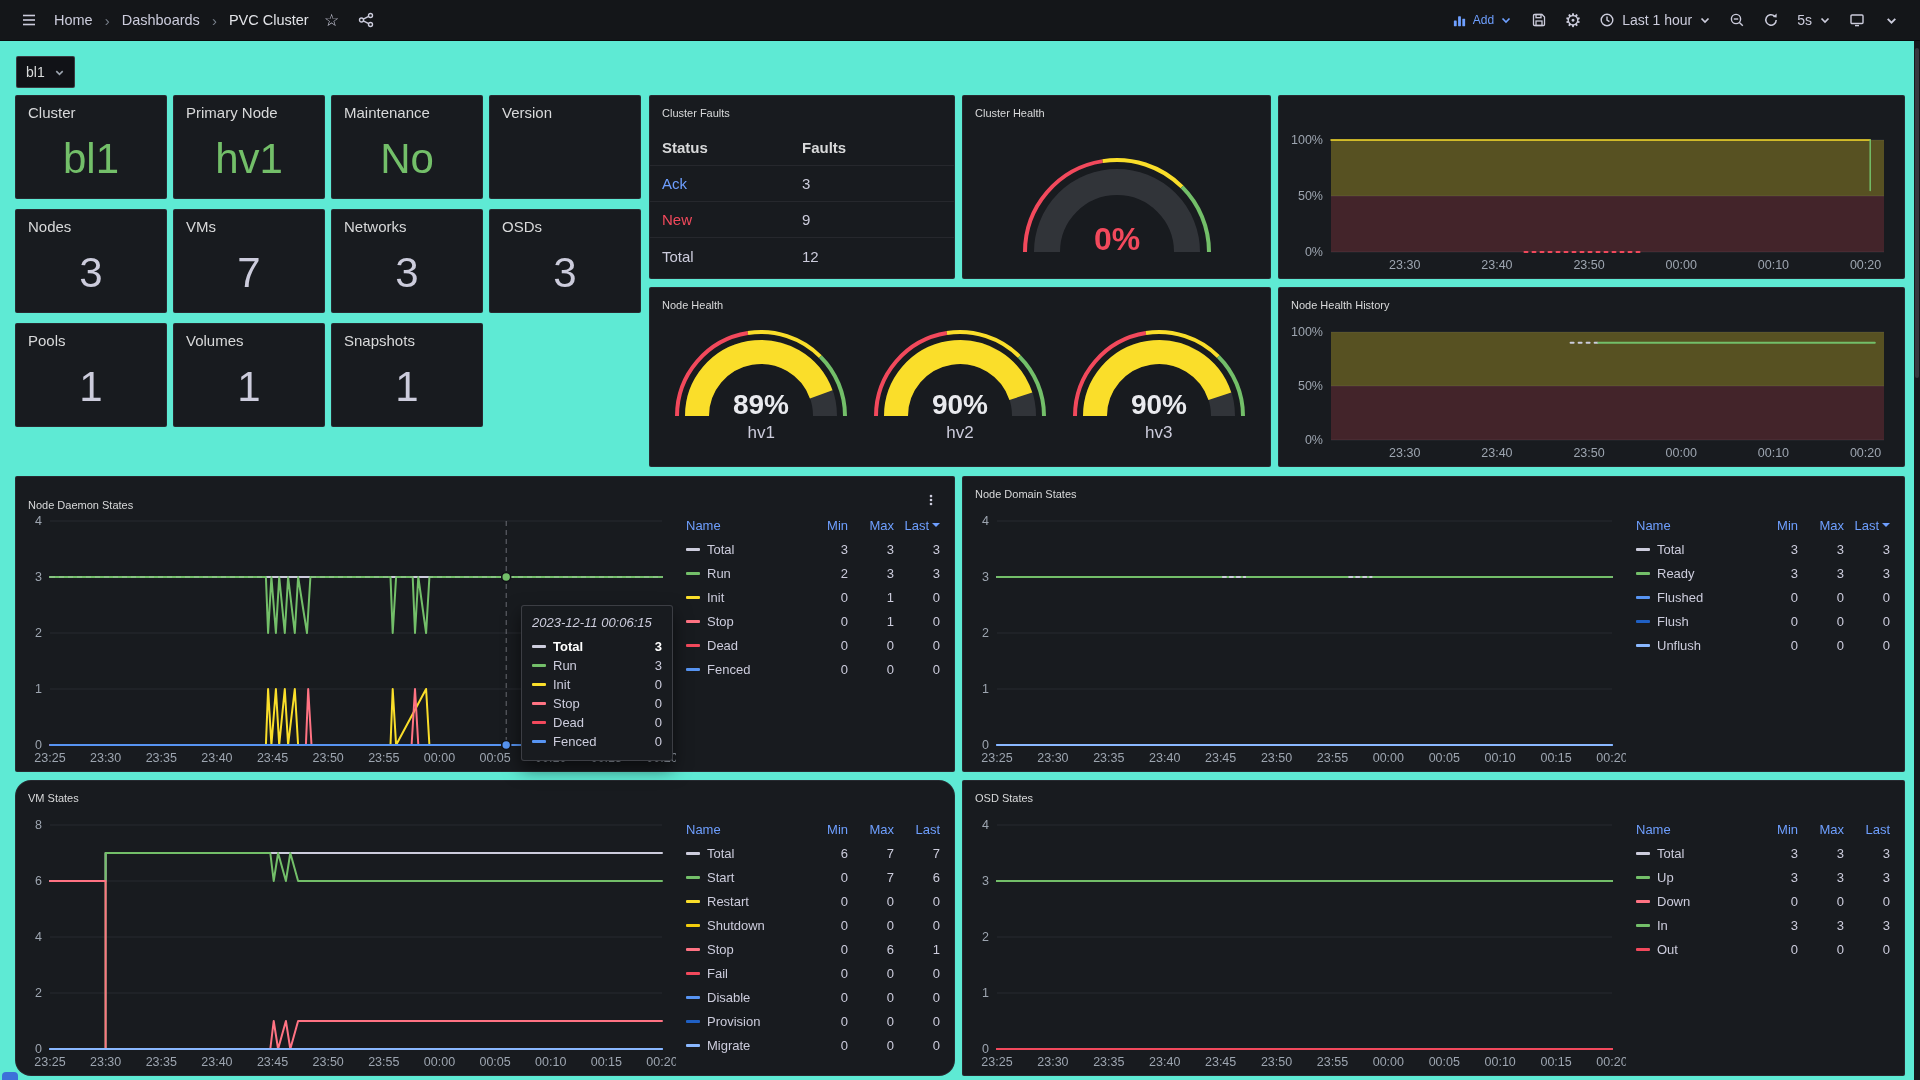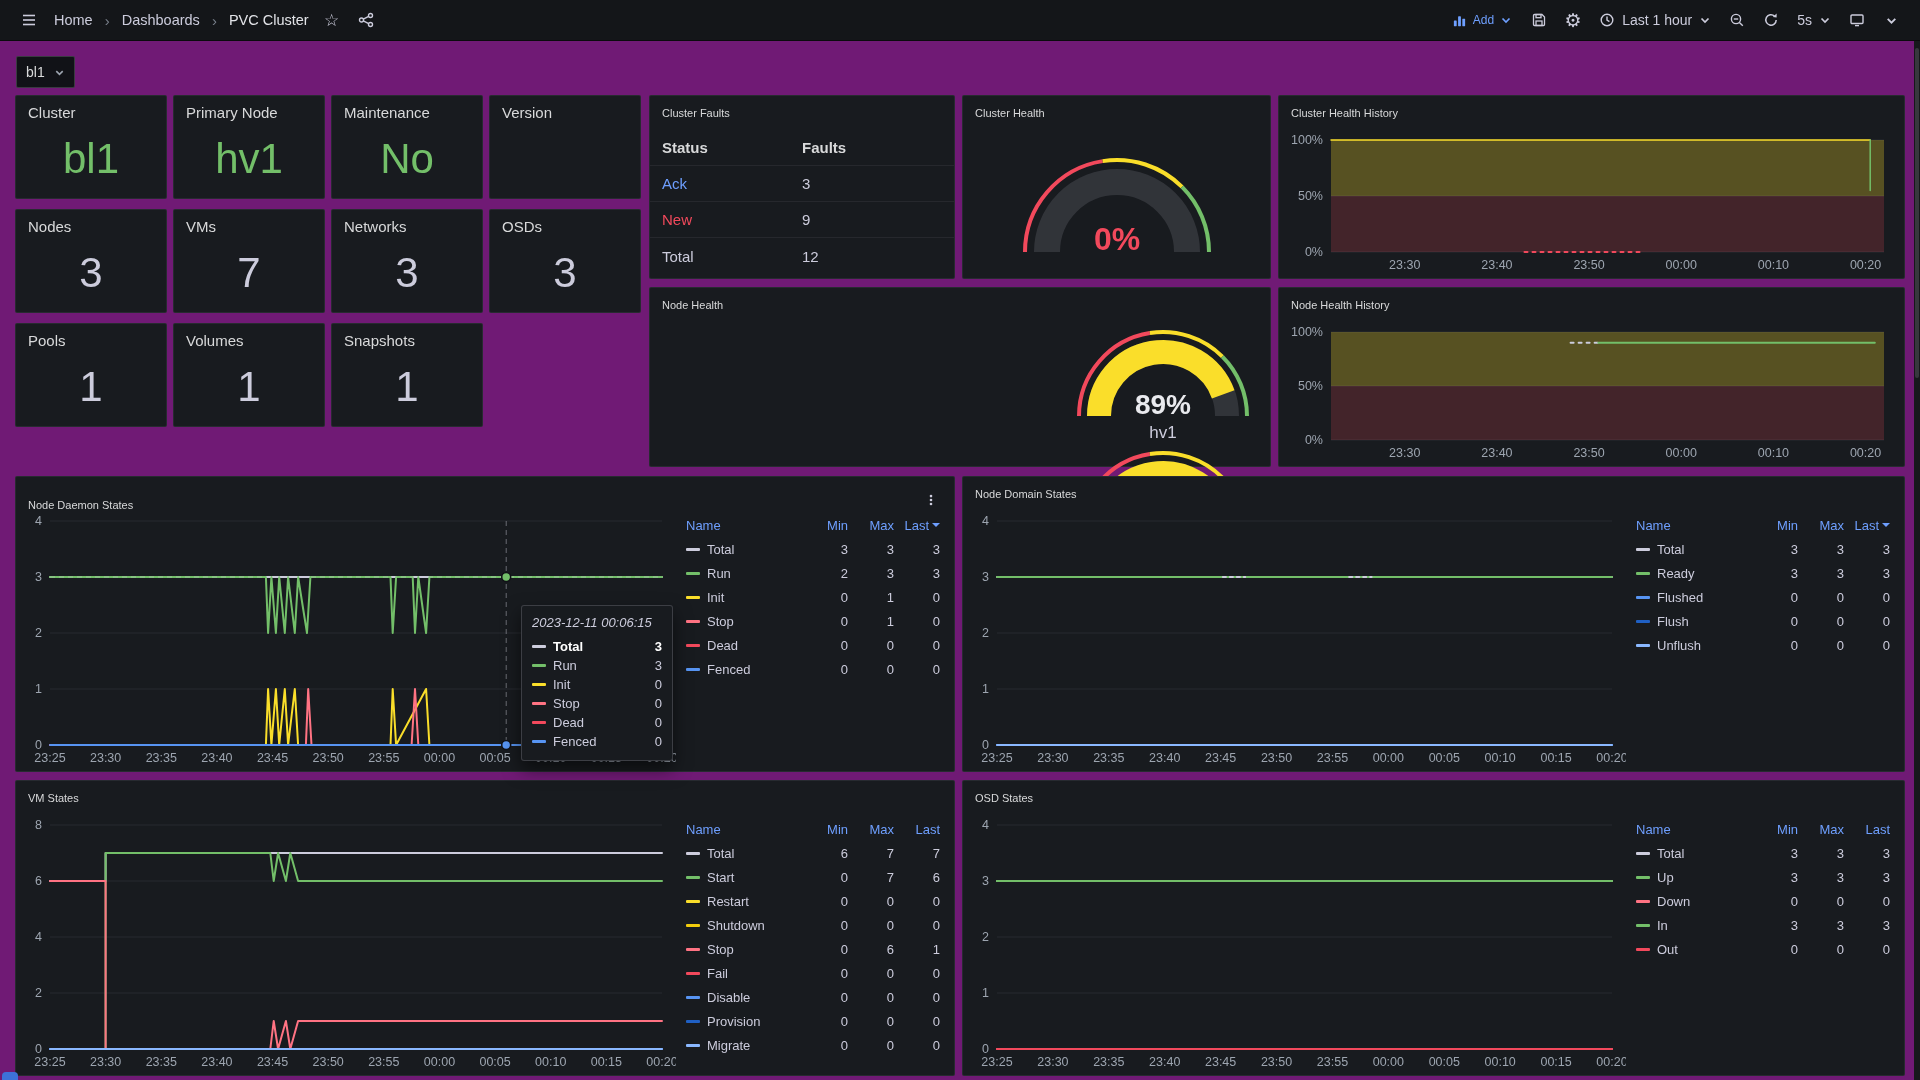--- a/index.html
+++ b/index.html
@@ -20,21 +20,21 @@
   .bc-item { font-size:14.5px; color:#ccccdc; text-decoration:none; cursor:pointer; }
   .bc-current { color:#e3e4e8; }
   .bc-sep { color:#787f8a; font-size:15px; }
   .star-glyph { font-size:17px; line-height:1; color:#ccccdc; }
   .gear-glyph { font-size:19px; line-height:1; color:#ccccdc; }
   .nav-spacer { flex:1; }
   .add-btn { display:flex; align-items:center; gap:6px; color:#6e9fff; font-size:12px; font-weight:500;
     height:30px; padding:0 8px;text-align:right; }
 
   
-  .dash { position:absolute; top:41px; left:0; width:1920px; height:1039px; background:#701a75; }
+  .dash { position:absolute; top:41px; left:0; width:1920px; height:1039px; background:#5eead4; }
   .var-picker { position:absolute; left:16px; top:15px; height:32px; padding:0 9px;
     border:1px solid rgba(204,204,220,0.22); border-radius:2px; background:#111217;
     display:flex; align-items:center; gap:9px; font-size:14px; color:#d8d9da; cursor:pointer; }
 
   .panel { position:absolute; background:#181b1f; border:1px solid rgba(204,204,220,0.09); border-radius:2px; }
   .panel-title { height:34px; display:flex; align-items:center; padding:0 12px; font-size:11px;
     color:#d8d9da; white-space:nowrap; overflow:hidden; cursor:pointer; }
   .panel-title-row { justify-content:space-between;align-items:flex-end; }
   .kebab { display:flex; align-items:center; justify-content:center; width:22px; height:22px; color:#ccccdc; cursor:pointer; }
 
@@ -52,21 +52,21 @@
   .ft-row { display:flex; height:36px; align-items:center; padding:0 12px;
     border-bottom:1px solid rgba(204,204,220,0.08); }
   .ft-row:last-child { border-bottom:none; }
   .ft-head { color:#d8d9da; font-weight:600; }
   .ft-cell { flex:1 1 50%; }
 
   
   .gauge-wrap { position:absolute; top:34px; left:0; right:0; bottom:0; display:flex;
     align-items:center; justify-content:center; }
   .gauge-row { position:absolute; top:34px; left:0; right:0; bottom:0; display:flex;
-    align-items:flex-end; justify-content:space-around; padding:0 12px;flex-direction:column; }
+    align-items:flex-start; justify-content:space-around; padding:0 12px; }
   .gauge-block { display:flex; flex-direction:column; align-items:center; }
   .gauge-label { font-size:17px; color:#ccccdc; margin-top:1px; }
 
   
   .chart-solo { position:absolute; top:34px; left:6px; right:6px; bottom:4px; }
   .panel-body { position:absolute; top:34px; left:6px; right:6px; bottom:4px; display:flex; }
   .panel-body .chart { flex:1; height:100%; position:relative; }
   .legend { width:272px; padding:2px 8px 0 10px; font-size:13px; overflow:hidden; }
   .lg-row { display:flex; align-items:center; height:24px; }
   .lg-head { color:#6e9fff; }
@@ -272,21 +272,20 @@
           <path d="M 13.00 102.00 A 92 92 0 0 1 90.61 11.13" stroke="#f2495c" stroke-width="4" fill="none"></path>
           <path d="M 90.61 11.13 A 92 92 0 0 1 170.05 36.95" stroke="#fade2a" stroke-width="4" fill="none"></path>
           <path d="M 170.05 36.95 A 92 92 0 0 1 197.00 102.00" stroke="#73bf69" stroke-width="4" fill="none"></path>
           <path d="M 35.00 102.00 A 70 70 0 0 1 175.00 102.00" stroke="rgba(204,204,220,0.14)" stroke-width="26" fill="none"></path>
           <text x="105" y="100" text-anchor="middle" fill="#f2495c" font-size="32" font-weight="700">0%</text>
         </svg>
       </div>
   </section>
 
   <section class="panel" id="p-chh" style="left:1278px;top:54px;width:627px;height:184px;">
-    <header class="panel-title">Cluster Health History</header>
     <div class="chart-solo">
         <svg width="613" height="144">
           <rect x="46" y="10" width="553" height="56" fill="rgba(250,222,42,0.28)"></rect>
           <rect x="46" y="66" width="553" height="56" fill="rgba(242,73,92,0.20)"></rect>
           <line x1="46" x2="599" y1="10" y2="10" stroke="rgba(204,204,220,0.09)" stroke-width="1"></line>
           <text x="38" y="14" text-anchor="end" fill="#9da5b0" font-size="12.5">100%</text>
           <line x1="46" x2="599" y1="66" y2="66" stroke="rgba(204,204,220,0.09)" stroke-width="1"></line>
           <text x="38" y="70" text-anchor="end" fill="#9da5b0" font-size="12.5">50%</text>
           <line x1="46" x2="599" y1="122" y2="122" stroke="rgba(204,204,220,0.09)" stroke-width="1"></line>
           <text x="38" y="126" text-anchor="end" fill="#9da5b0" font-size="12.5">0%</text>
@@ -613,21 +612,21 @@
               <span>Unflush</span>
             </span>
             <span class="lg-v">0</span>
             <span class="lg-v">0</span>
             <span class="lg-v">0</span>
           </div>
         </div>
     </div>
   </section>
 
-  <section class="panel" id="p-vm" style="left:15px;top:739px;width:940px;height:296px;">
+  <section class="panel" id="p-vm" style="left:15px;top:739px;width:940px;height:296px;border-radius:16px;">
     <header class="panel-title">VM States</header>
     <div class="panel-body">
       <div class="chart">
           <svg width="654" height="256">
             <line x1="28" x2="640" y1="10" y2="10" stroke="rgba(204,204,220,0.09)" stroke-width="1"></line>
             <text x="20" y="14" text-anchor="end" fill="#9da5b0" font-size="12.5">8</text>
             <line x1="28" x2="640" y1="66" y2="66" stroke="rgba(204,204,220,0.09)" stroke-width="1"></line>
             <text x="20" y="70" text-anchor="end" fill="#9da5b0" font-size="12.5">6</text>
             <line x1="28" x2="640" y1="122" y2="122" stroke="rgba(204,204,220,0.09)" stroke-width="1"></line>
             <text x="20" y="126" text-anchor="end" fill="#9da5b0" font-size="12.5">4</text>

